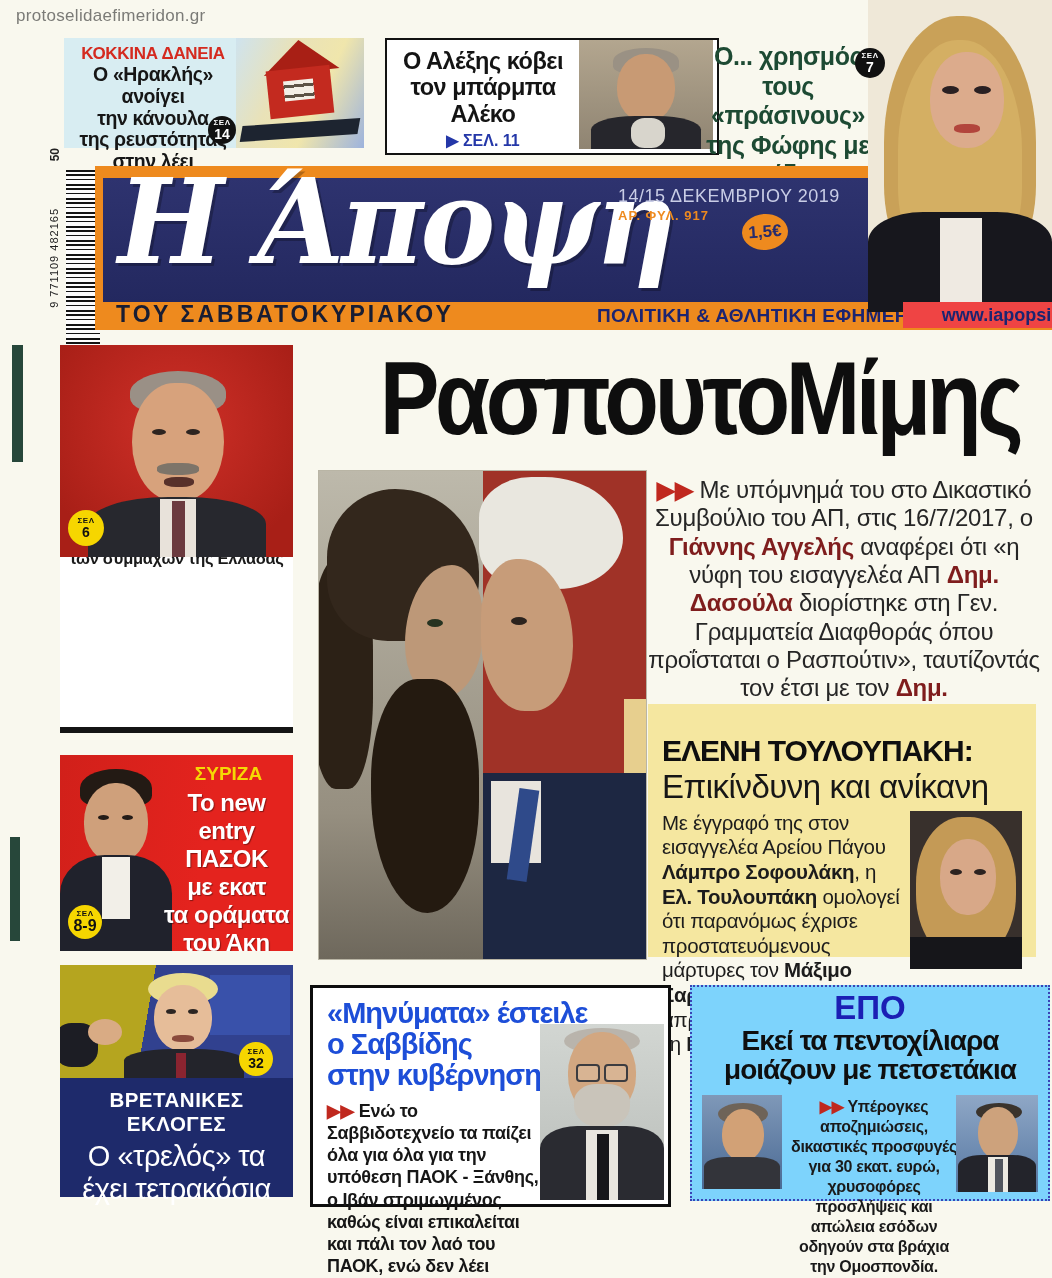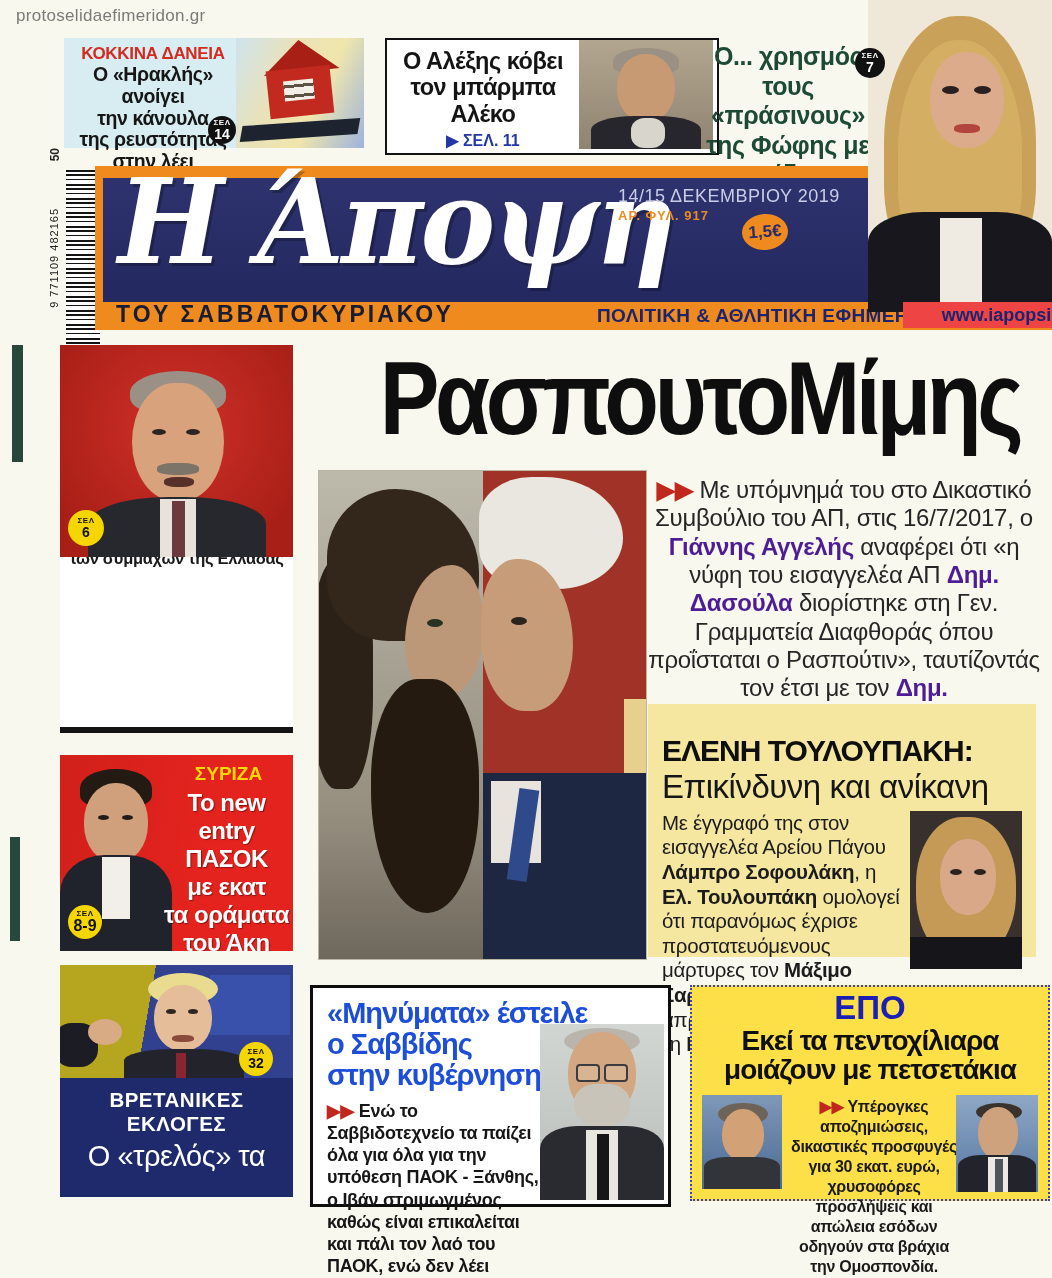--- a/index.html
+++ b/index.html
@@ -136,21 +136,21 @@
   .sp-right{left:164px;top:0;width:163px;height:488px;position:absolute;background:linear-gradient(#a03227 0 62%,#7e2a22);}
   .sp-right .gold{left:141px;top:228px;width:22px;height:260px;background:#e7cf8e;position:absolute;}
   .sp-right .hair{left:-4px;top:6px;width:144px;height:112px;background:#e9e7df;border-radius:40% 60% 50% 40%;}
   .sp-right .face{left:-2px;top:88px;width:92px;height:152px;background:#c79c79;border-radius:40% 60% 45% 50%;}
   .sp-right .eye{left:28px;top:146px;width:16px;height:8px;background:#2b231e;border-radius:50%;}
   .sp-right .suit{left:0;top:302px;width:163px;height:186px;background:#1d2742;}
   .sp-right .shirt{left:8px;top:310px;width:50px;height:82px;background:#e8e4dd;}
   .sp-right .tie{left:30px;top:318px;width:20px;height:92px;background:#2f4a8a;transform:rotate(8deg);}
   
   .lead{left:645px;top:476px;width:398px;font-size:24px;line-height:1.18;color:#262626;text-align:center;letter-spacing:-.3px;}
-  .lead .b{color:#4c1d95;}
+  .lead .b{color:#7f1d1d;}
   .lead .pref{display:block;margin-top:4px;font-weight:800;font-size:17px;color:#111;}
   
   .toul{left:648px;top:704px;width:388px;height:253px;background:#f5e7a0;padding:10px 14px;box-sizing:border-box;}
   .toul .h1{font-weight:800;font-size:30px;letter-spacing:-1px;color:#0f0f0f;line-height:1.05;margin-top:21px;}
   .toul .h2{font-size:33px;color:#161616;line-height:1.1;margin-top:2px;letter-spacing:-.5px;}
   .toul .photo{float:right;width:112px;height:158px;margin:6px 0 0 8px;position:relative;overflow:hidden;background:#38302c;}
   .toul .photo .hair{left:6px;top:6px;width:100px;height:144px;background:#c49a56;border-radius:46%;}
   .toul .photo .face{left:30px;top:28px;width:56px;height:76px;background:#d8a888;border-radius:48%;}
   .toul .photo .eyeL{left:40px;top:58px;width:12px;height:6px;background:#2b2220;border-radius:50%;}
   .toul .photo .eyeR{left:64px;top:58px;width:12px;height:6px;background:#2b2220;border-radius:50%;}
@@ -165,21 +165,21 @@
      background:linear-gradient(#d2d6d2,#b9bdb9);}
   .savvidis .hairs{left:24px;top:4px;width:76px;height:26px;background:#b9b4ac;border-radius:50%;}
   .savvidis .head{left:28px;top:8px;width:68px;height:84px;background:#d2a781;border-radius:48%;}
   .savvidis .gl1{left:36px;top:40px;width:20px;height:14px;border:2px solid #3c3c40;border-radius:4px;background:rgba(255,255,255,.15);}
   .savvidis .gl2{left:64px;top:40px;width:20px;height:14px;border:2px solid #3c3c40;border-radius:4px;background:rgba(255,255,255,.15);}
   .savvidis .beard{left:34px;top:60px;width:56px;height:44px;background:#c9c4ba;border-radius:40% 40% 50% 50%;}
   .savvidis .suit{left:0;top:102px;width:124px;height:74px;background:#2a2b31;border-radius:30% 30% 0 0;}
   .savvidis .shirt{left:46px;top:106px;width:32px;height:70px;background:#e9e6df;}
   .savvidis .tie{left:57px;top:110px;width:12px;height:66px;background:#17171a;}
   
-  .epo{left:690px;top:985px;width:360px;height:216px;background:#fde047;border:2px dotted #3a43b5;box-sizing:border-box;}
+  .epo{left:690px;top:985px;width:360px;height:216px;background:#7dd3fc;border:2px dotted #3a43b5;box-sizing:border-box;}
   .epo .kick{margin-top:4px;text-align:center;color:#1b1fb4;font-weight:800;font-size:33px;line-height:1;}
   .epo .hl{text-align:center;font-weight:800;font-size:28px;line-height:1.05;color:#0f0f0f;letter-spacing:-1px;margin-top:2px;}
   .epo .body{left:96px;top:110px;width:172px;position:absolute;text-align:center;font-weight:bold;font-size:16px;line-height:1.25;color:#1a1a1a;letter-spacing:-.3px;}
   .epoman1{left:10px;top:108px;width:80px;height:94px;position:absolute;overflow:hidden;background:linear-gradient(#7f98b8,#4a6a94);}
   .epoman1 .hair{left:16px;top:8px;width:50px;height:22px;background:#6e6358;border-radius:50%;}
   .epoman1 .face{left:20px;top:14px;width:42px;height:52px;background:#d2a176;border-radius:48%;}
   .epoman1 .body2{left:2px;top:62px;width:76px;height:32px;background:#33343a;border-radius:30% 30% 0 0;}
   .epoman2{right:10px;top:108px;width:82px;height:97px;position:absolute;overflow:hidden;background:linear-gradient(#8fa7c6,#5577a2);}
   .epoman2 .hair{left:20px;top:8px;width:46px;height:18px;background:#3a332c;border-radius:50%;}
   .epoman2 .face{left:22px;top:12px;width:40px;height:52px;background:#cda27c;border-radius:48%;}
@@ -329,20 +329,21 @@
         <div class="abs eyeL"></div>
         <div class="abs eyeR"></div>
       <div class="abs mouth"></div>
         <div class="abs suit"></div>
         <div class="abs tie"></div>
     </div>
     <div class="uk-panel">
       <div class="kick">ΒΡΕΤΑΝΙΚΕΣ ΕΚΛΟΓΕΣ</div>
       <div class="hl">
         <div>Ο «τρελός» τα</div>
+        <div>έχει τετρακόσια</div>
       </div>
     </div>
   </div>
   <div class="badge yellow uk-badge">
     <span class="bl">ΣΕΛ</span>
     <span class="bp">32</span>
   </div>
 
   <div class="abs split">
     <div class="sp-left">

